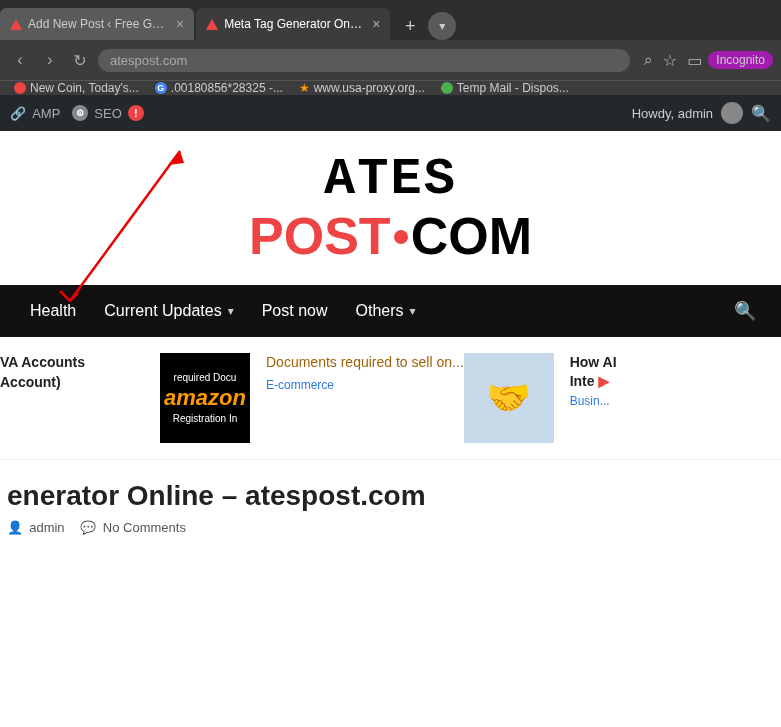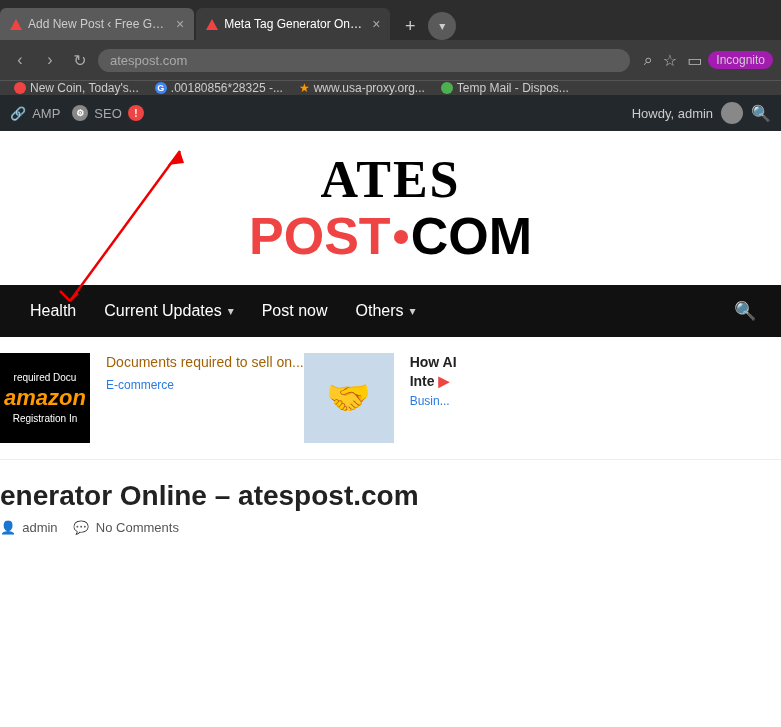--- a/index.html
+++ b/index.html
@@ -430,21 +430,21 @@
         <line x1="10" y1="160" x2="120" y2="10" stroke="#e00" stroke-width="2.5"></line>
 
         <polygon points="120,10 108,24 124,22" fill="#e00"></polygon>
 
         <line x1="10" y1="160" x2="0" y2="150" stroke="#e00" stroke-width="2.5"></line>
         <line x1="10" y1="160" x2="18" y2="152" stroke="#e00" stroke-width="2.5"></line>
       </svg>
     </div>
 
     <div class="logo-area">
-      <div style="font-family:Liberation Serif, serif;font-size:52px;font-weight:900;color:#000;letter-spacing:2px;line-height:1.1;">ATES</div>
+      <div style="font-family:Liberation Mono, monospace;font-size:52px;font-weight:900;color:#000;letter-spacing:2px;line-height:1.1;">ATES</div>
       <div style="font-family:'Arial Black',Arial,sans-serif;font-size:52px;font-weight:900;line-height:1.1;display:flex;align-items:center;">
         <span style="color:#e44;">POST</span>
         <span style="display:inline-block;width:14px;height:14px;background:#e44;border-radius:50%;margin:0 3px;"></span>
         <span style="color:#000;">COM</span>
       </div>
     </div>
   </div>
 
   <nav class="site-nav">
     <div class="nav-item">
@@ -459,20 +459,25 @@
     </div>
     <div class="nav-item">
       <span>Others</span>
       <span class="nav-dropdown-icon">▾</span>
     </div>
     <span class="nav-search-icon">🔍</span>
   </nav>
 
   <div class="cards-row" style="padding:16px 0 16px 0;border-bottom:1px solid #eee;overflow:hidden;">
 
+    <div class="card-item" style="min-width:160px;align-items:flex-start;gap:0;">
+      <div style="display:flex;flex-direction:column;padding-left:0;">
+        <div style="font-size:14px;font-weight:700;color:#222;line-height:1.4;">VA Accounts<br>Account)</div>
+      </div>
+    </div>
 
     <div class="card-item" style="min-width:260px;">
       <div class="card-thumb card-thumb-amazon" style="width:90px;height:90px;background:#000;display:flex;flex-direction:column;align-items:center;justify-content:center;flex-shrink:0;">
         <div style="color:#fff;font-size:10px;font-weight:500;margin-bottom:2px;">required Docu</div>
         <div style="color:#ff9900;font-size:22px;font-weight:900;font-style:italic;">amazon</div>
         <div style="color:#fff;font-size:10px;font-weight:500;margin-top:2px;">Registration In</div>
       </div>
       <div class="card-text-area" style="padding-left:8px;">
         <div class="card-title-text" style="font-size:14px;font-weight:400;color:#a16207;line-height:1.3;">Documents
 required to sell on...</div>
@@ -485,21 +490,21 @@
         <span style="font-size:36px;">🤝</span>
       </div>
       <div class="card-text-area" style="padding-left:8px;">
         <div class="card-title-text" style="font-size:14px;font-weight:700;color:#222;line-height:1.3;">How AI<br>Inte <span style="color:#e44;">▶</span></div>
         <div class="card-cat-text" style="font-size:12px;color:#2a7ae2;margin-top:4px;">Busin...</div>
       </div>
     </div>
 
   </div>
 
-  <div class="page-title-section" style="padding:20px 16px 8px 0;">
+  <div class="page-title-section" style="padding:20px 16px 8px 0;margin-left:7px;">
     <h1 class="page-title-text" style="font-size:28px;font-weight:700;color:#222;">enerator Online – atespost.com</h1>
     <div class="page-meta">
       <div class="meta-author">
         <span>👤</span>
         <span>admin</span>
       </div>
       <div class="meta-comments">
         <span>💬</span>
         <span>No Comments</span>
       </div>

